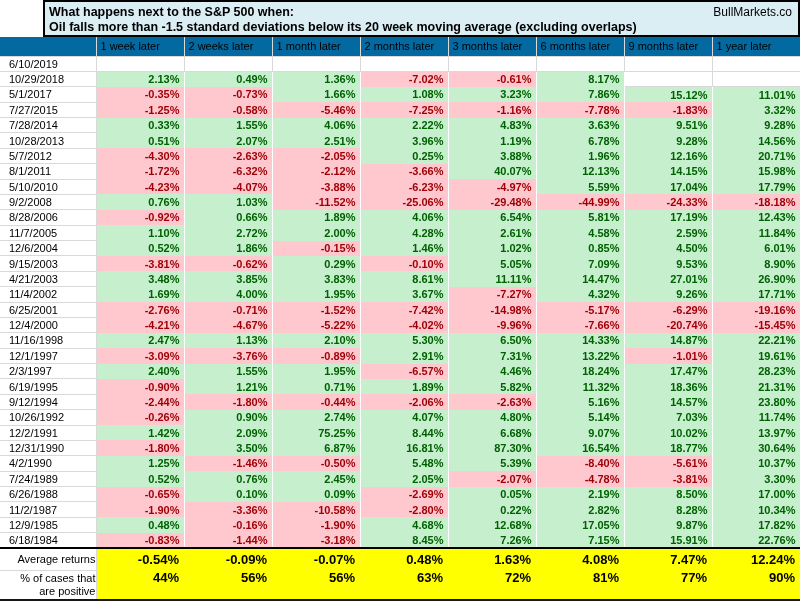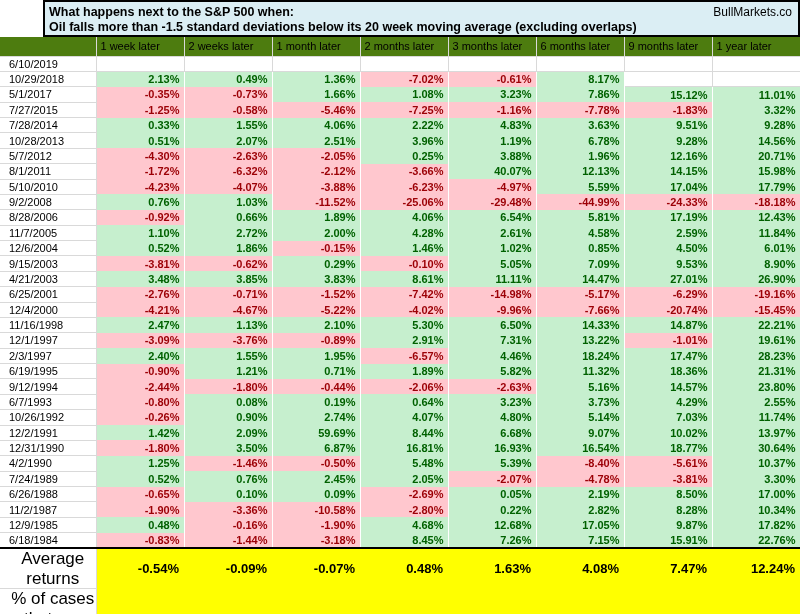--- a/index.html
+++ b/index.html
@@ -29,21 +29,21 @@
     border-collapse: collapse;
     table-layout: fixed;
     border-bottom: 2px solid #151515;
   }
   col.c-date { width: 96px; }
   col.c-val { width: 88px; }
 
   thead th {
     font-weight: normal; font-size: 11px; color: #000;
     text-align: left; padding: 0 0 0 4px; height: 19px;
-    background: #4d7c0f;
+    background: #0369a1;
     border-right: 1px solid #d9d9d9;
     border-bottom: 1px solid #d9d9d9;
     overflow: hidden; white-space: nowrap;
   }
 
   tbody tr { height: 15.39px; }
   td { overflow: hidden; white-space: nowrap; }
   td.date {
     font-size: 11px; color: #000; background: #fff;
     padding-left: 9px; text-align: left;
@@ -64,22 +64,22 @@
   }
   td.val.empty {
     background: #fff;
     border-right: 1px solid #d9d9d9;
     border-bottom: 1px solid #d9d9d9;
   }
 
   tfoot tr.avg-row { height: 22px; border-top: 2.5px solid #000; }
   tfoot tr.pct-row { height: 28px; }
   tfoot td.label {
-    font-size: 17px; color: #000; background: #fff;
-    padding-left: 10px; text-align: center; vertical-align: middle;
+    font-size: 11px; color: #000; background: #fff;
+    padding-left: 10px; text-align: right; vertical-align: middle;
     border-right: 1px solid #d9d9d9;
     white-space: normal; line-height: 1.15;
   }
   tfoot tr.avg-row td.label { border-bottom: 1px solid #d9d9d9; }
   tfoot td.sum {
     background: var(--hl-bg, #ffff00); color: #000;
     font-size: 13px; font-weight: bold; text-align: right;
     padding-right: 5px;
     margin-left: 35px;
   }
@@ -284,20 +284,31 @@
           <td class="val pos">3.48%</td>
           <td class="val pos">3.85%</td>
           <td class="val pos">3.83%</td>
           <td class="val pos">8.61%</td>
           <td class="val pos">11.11%</td>
           <td class="val pos">14.47%</td>
           <td class="val pos">27.01%</td>
           <td class="val pos">26.90%</td>
         </tr>
         <tr>
+          <td class="date">11/4/2002</td>
+          <td class="val pos">1.69%</td>
+          <td class="val pos">4.00%</td>
+          <td class="val pos">1.95%</td>
+          <td class="val pos">3.67%</td>
+          <td class="val neg">-7.27%</td>
+          <td class="val pos">4.32%</td>
+          <td class="val pos">9.26%</td>
+          <td class="val pos">17.71%</td>
+        </tr>
+        <tr>
           <td class="date">6/25/2001</td>
           <td class="val neg">-2.76%</td>
           <td class="val neg">-0.71%</td>
           <td class="val neg">-1.52%</td>
           <td class="val neg">-7.42%</td>
           <td class="val neg">-14.98%</td>
           <td class="val neg">-5.17%</td>
           <td class="val neg">-6.29%</td>
           <td class="val neg">-19.16%</td>
         </tr>
@@ -361,59 +372,48 @@
           <td class="val neg">-2.44%</td>
           <td class="val neg">-1.80%</td>
           <td class="val neg">-0.44%</td>
           <td class="val neg">-2.06%</td>
           <td class="val neg">-2.63%</td>
           <td class="val pos">5.16%</td>
           <td class="val pos">14.57%</td>
           <td class="val pos">23.80%</td>
         </tr>
         <tr>
-          <td class="date">6/7/1993</td>
-          <td class="val neg">-0.80%</td>
-          <td class="val pos">0.08%</td>
-          <td class="val pos">0.19%</td>
-          <td class="val pos">0.64%</td>
-          <td class="val pos">3.23%</td>
-          <td class="val pos">3.73%</td>
-          <td class="val pos">4.29%</td>
-          <td class="val pos">2.55%</td>
-        </tr>
-        <tr>
           <td class="date">10/26/1992</td>
           <td class="val neg">-0.26%</td>
           <td class="val pos">0.90%</td>
           <td class="val pos">2.74%</td>
           <td class="val pos">4.07%</td>
           <td class="val pos">4.80%</td>
           <td class="val pos">5.14%</td>
           <td class="val pos">7.03%</td>
           <td class="val pos">11.74%</td>
         </tr>
         <tr>
           <td class="date">12/2/1991</td>
           <td class="val pos">1.42%</td>
           <td class="val pos">2.09%</td>
-          <td class="val pos">59.69%</td>
+          <td class="val pos">75.25%</td>
           <td class="val pos">8.44%</td>
           <td class="val pos">6.68%</td>
           <td class="val pos">9.07%</td>
           <td class="val pos">10.02%</td>
           <td class="val pos">13.97%</td>
         </tr>
         <tr>
           <td class="date">12/31/1990</td>
           <td class="val neg">-1.80%</td>
           <td class="val pos">3.50%</td>
           <td class="val pos">6.87%</td>
           <td class="val pos">16.81%</td>
-          <td class="val pos">16.93%</td>
+          <td class="val pos">87.30%</td>
           <td class="val pos">16.54%</td>
           <td class="val pos">18.77%</td>
           <td class="val pos">30.64%</td>
         </tr>
         <tr>
           <td class="date">4/2/1990</td>
           <td class="val pos">1.25%</td>
           <td class="val neg">-1.46%</td>
           <td class="val neg">-0.50%</td>
           <td class="val pos">5.48%</td>

